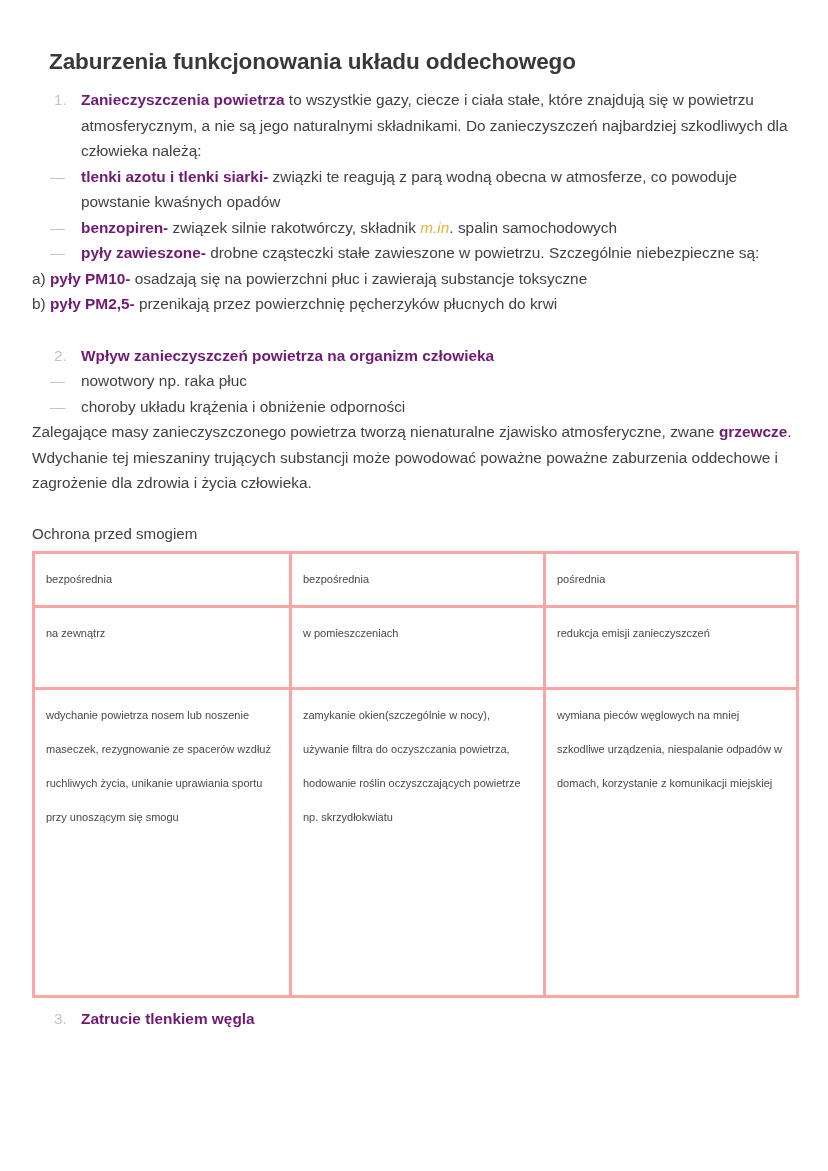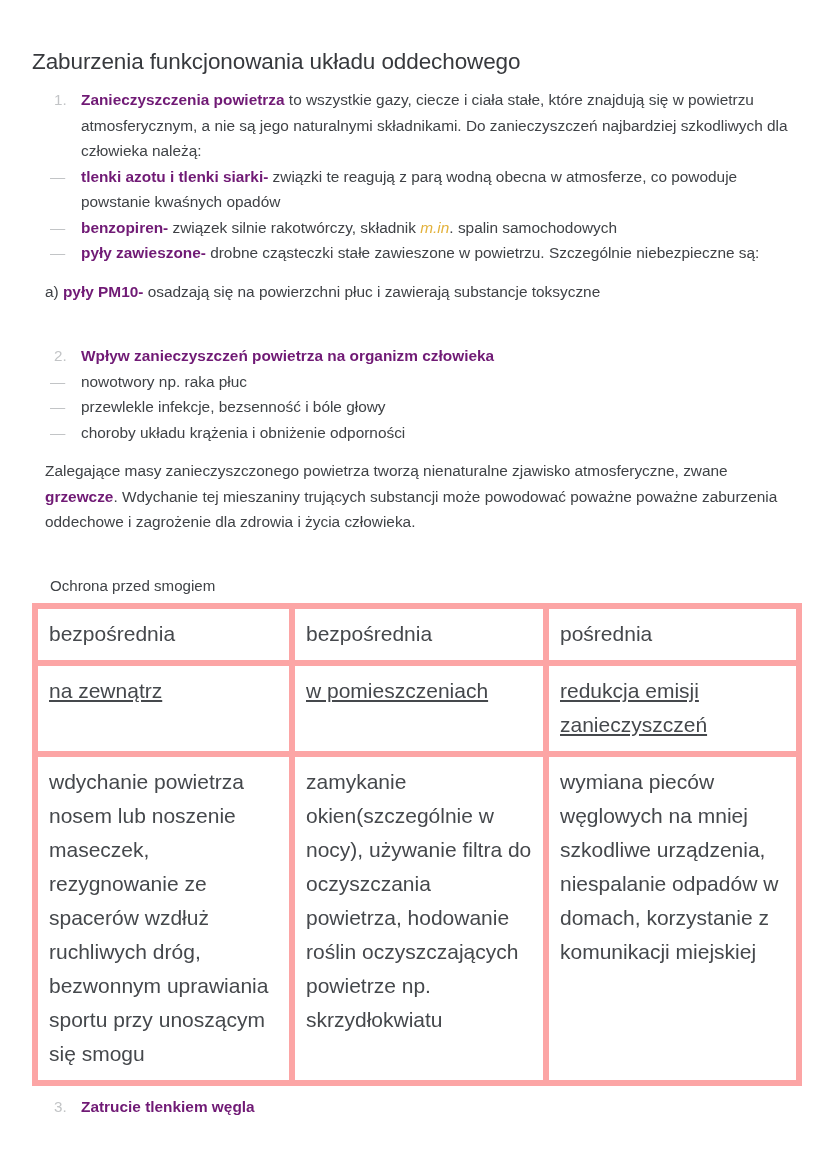--- a/index.html
+++ b/index.html
@@ -20,24 +20,24 @@
     width: 828px;
     height: 1171px;
     box-sizing: border-box;
     padding: 48px 32px 0 32px;
     background: #ffffff;
   }
 
   
   .doc-title {
     font-size: 22.5px;
-    font-weight: normal;
+    font-weight: bold;
     color: #37393d;
     letter-spacing: -0.1px;
-    margin: 0 0 11px 0;
+    margin: 0 0 11px 17px;
     line-height: 1.25;
   }
 
   
   .lvl-num,
   .lvl-dash {
     position: relative;
     padding-left: 49px;
     line-height: 25.5px;
     font-size: 15.4px;
@@ -55,54 +55,54 @@
   }
   .lvl-dash > .marker {
     left: 18px;
     font-size: 15.2px;
   }
   .lvl-num { margin-bottom: 0; }
 
   .plain-line {
     font-size: 15.4px;
     line-height: 25.5px;
-    margin: 13px;
+    margin: 0;
     padding-left: 0;
   }
   .gap-lg { height: 26px; }
 
   b, .b { font-weight: bold; color: #701a75; }
   .u { text-decoration: underline; text-underline-offset: 2px; }
   .hl-amber { color: #e3b23c; font-style: italic; }
 
   
   .tbl-caption {
     font-size: 15.1px;
     line-height: 23px;
-    margin: 0 0 6px 18px;
+    margin: 0 0 6px 0;
   }
   table.smog {
     border-collapse: collapse;
     width: 764px;
     margin: 0 0 0 0;
     table-layout: fixed;
   }
   table.smog td {
-    border: 6px solid #fca5a5;
+    border: 3px solid #fca5a5;
     vertical-align: top;
     padding: 8px 11px 9px 11px;
-    font-size: 21px;
+    font-size: 11px;
     line-height: 34px;
     color: #45484c;
   }
   table.smog col.c1 { width: 257px; }
   table.smog col.c2 { width: 254px; }
   table.smog col.c3 { width: 253px; }
   table.smog tr.r-head td { height: 22px; }
-  table.smog tr.r-sub td { height: 62px; text-decoration: underline; }
+  table.smog tr.r-sub td { height: 62px; }
   table.smog tr.r-body td { height: 288px; }
 
   
   .footer-block { margin-top: 8px; }
 </style>
 </head>
 <body>
 
 <div class="page">
 
@@ -125,36 +125,38 @@
 
   <div class="lvl-dash">
     <span class="marker">—</span>
     <span class="b">pyły zawieszone-</span><span> drobne cząsteczki stałe zawieszone w powietrzu. Szczególnie niebezpieczne są:</span>
   </div>
 
   <div class="plain-line">
     <span>a) </span><span class="b">pyły PM10-</span><span> osadzają się na powierzchni płuc i zawierają substancje toksyczne</span>
   </div>
 
+  <div class="plain-line">
+    <span>b) </span><span class="b">pyły PM2,5-</span><span> przenikają przez powierzchnię pęcherzyków płucnych do krwi</span>
+  </div>
 
   <div class="gap-lg"></div>
 
 
   <div class="lvl-num">
     <span class="marker">2.</span>
     <span class="b">Wpływ zanieczyszczeń powietrza na organizm człowieka</span>
   </div>
 
   <div class="lvl-dash">
     <span class="marker">—</span>
     <span>nowotwory np. raka płuc</span>
   </div>
   <div class="lvl-dash">
     <span class="marker">—</span>
-    <span>przewlekle infekcje, bezsenność i bóle głowy</span>
   </div>
   <div class="lvl-dash">
     <span class="marker">—</span>
   </div>
   <div class="lvl-dash">
     <span class="marker">—</span>
     <span>choroby układu krążenia i obniżenie odporności</span>
   </div>
 
   <div class="plain-line">
@@ -176,21 +178,21 @@
         <td>bezpośrednia</td>
         <td>bezpośrednia</td>
         <td>pośrednia</td>
       </tr>
       <tr class="r-sub">
         <td>na zewnątrz</td>
         <td>w pomieszczeniach</td>
         <td>redukcja emisji zanieczyszczeń</td>
       </tr>
       <tr class="r-body">
-        <td>wdychanie powietrza nosem lub noszenie maseczek, rezygnowanie ze spacerów wzdłuż ruchliwych dróg, bezwonnym uprawiania sportu przy unoszącym się smogu</td>
+        <td>wdychanie powietrza nosem lub noszenie maseczek, rezygnowanie ze spacerów wzdłuż ruchliwych życia, unikanie uprawiania sportu przy unoszącym się smogu</td>
         <td>zamykanie okien(szczególnie w nocy), używanie filtra do oczyszczania powietrza, hodowanie roślin oczyszczających powietrze np. skrzydłokwiatu</td>
         <td>wymiana pieców węglowych na mniej szkodliwe urządzenia, niespalanie odpadów w domach, korzystanie z komunikacji miejskiej</td>
       </tr>
     </tbody>
   </table>
 
   <div class="footer-block">
     <div class="lvl-num">
       <span class="marker">3.</span>
       <span class="b">Zatrucie tlenkiem węgla</span>

